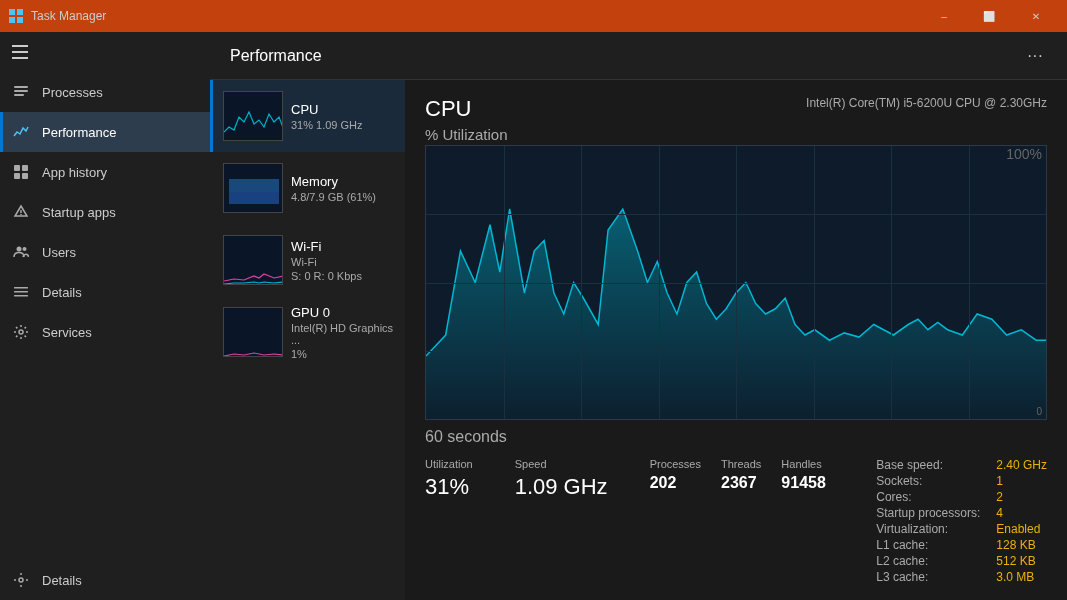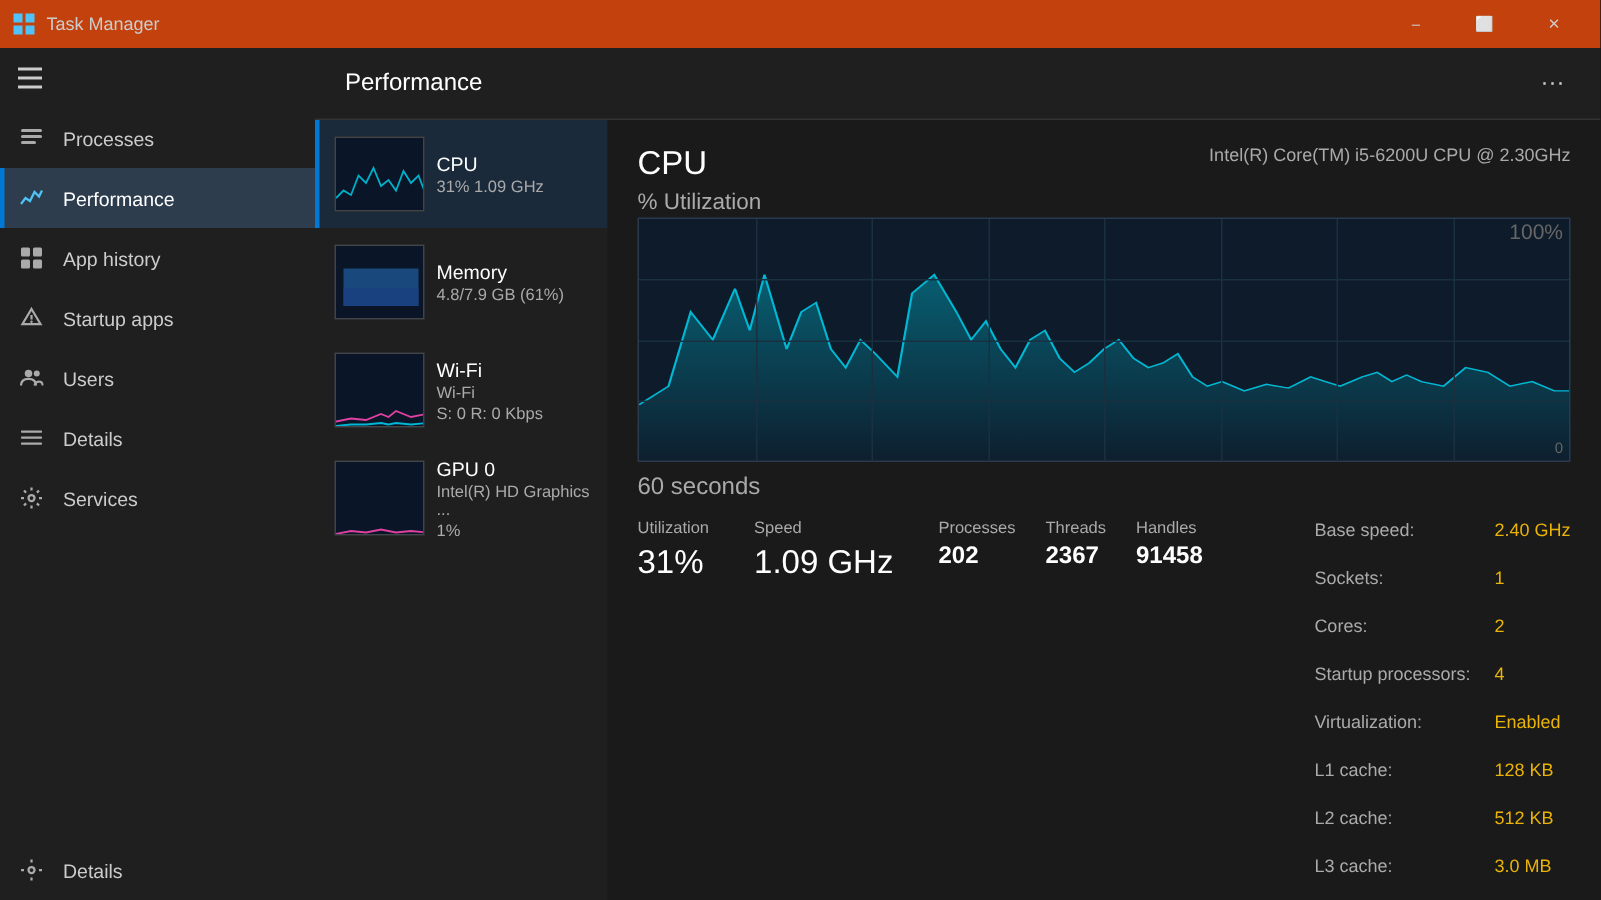--- a/index.html
+++ b/index.html
@@ -290,31 +290,31 @@
       margin-bottom: 12px;
     }
     .stat-group { display: flex; flex-direction: column; gap: 4px; }
     .stat-label { font-size: 11px; color: #aaaaaa; }
     .stat-value { font-size: 22px; font-weight: 300; color: #ffffff; }
     .stat-value-medium { font-size: 16px; font-weight: 700; color: #ffffff; }
 
     .info-grid {
       display: grid;
       grid-template-columns: auto auto;
-      gap: 18px 16px;
+      gap: 2px 16px;
       font-size: 12px;
       margin-left: auto;
     }
     .info-key { color: #aaaaaa; white-space: nowrap; }
     .info-val { color: #eab308; }
     .stats-bottom {
       display: flex;
       justify-content: space-between;
     }
-    .stats-left { display: flex; gap: 30px; }
+    .stats-left { display: flex; gap: 42px; }
 
     
     .grid-line {
       position: absolute;
       left: 0;
       right: 0;
       border-top: 1px solid #1a3040;
     }
     .grid-line-v {
       position: absolute;

